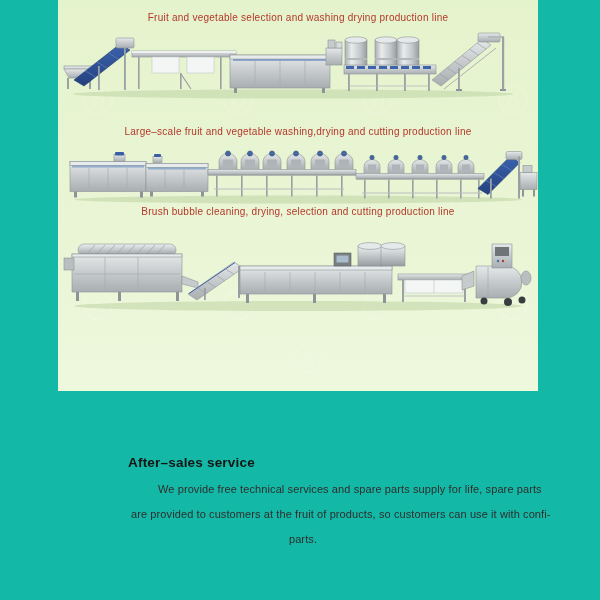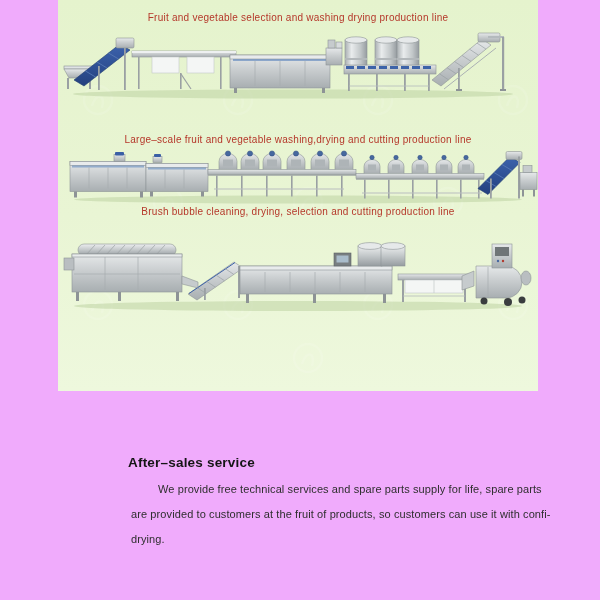--- a/index.html
+++ b/index.html
@@ -1,30 +1,30 @@
 <!DOCTYPE html>
 <html><head>
 <meta charset="utf-8">
 <style>
   html,body{margin:0;padding:0;background:#ffffff;}
-  .page{position:relative;width:600px;height:600px;background:#f0abfc;overflow:hidden;
+  .page{position:relative;width:600px;height:600px;background:#14b8a6;overflow:hidden;
         font-family:"Liberation Sans", sans-serif;text-decoration:underline;}
   .panel{position:absolute;left:58px;top:0;width:480px;height:391px;
          background:linear-gradient(180deg,#e5f3cd 0%,#e9f5d4 55%,#eef8dd 100%);}
   .watermark-layer{position:absolute;left:0;top:0;width:480px;height:391px;z-index:0;}
   .sec-title{position:absolute;left:0;width:100%;text-align:center;
              font-size:10px;line-height:12px;letter-spacing:0.25px;color:#b5372a;z-index:2;}
-  .t1{top:12px;} .t2{top:134px;} .t3{top:206px;}
+  .t1{top:12px;} .t2{top:126px;} .t3{top:206px;}
   .machine{position:absolute;left:0;width:480px;z-index:1;}
   .m1{top:28px;height:74px;} .m2{top:144px;height:63px;} .m3{top:236px;height:78px;}
   .after-heading{position:absolute;left:128px;top:455px;font-size:13.5px;font-weight:700;
                  color:#151515;letter-spacing:0.2px;text-align:center;}
   .after-body{position:absolute;left:131px;top:477px;width:344px;font-size:11px;
               color:#2e2e2e;letter-spacing:0.1px;}
-  .after-line{line-height:25px;white-space:nowrap;}
+  .after-line{line-height:25px;white-space:nowrap;text-align:center;}
   .after-line.indent{padding-left:27px;}
   svg .ln{stroke:#8d9396;stroke-width:0.6;}
 </style>
 </head>
 <body>
 
 <div class="page">
 
   <div class="panel">
 
@@ -405,16 +405,16 @@
           <circle cx="450" cy="66" r="4" fill="#3a3d3f"></circle>
           <circle cx="464" cy="64" r="3.5" fill="#3a3d3f"></circle>
       </g>
     </svg>
   </div>
 
   <div class="after-heading">After–sales service</div>
   <div class="after-body">
     <div class="after-line indent">We provide free technical services and spare parts supply for life, spare parts</div>
     <div class="after-line">are provided to customers at the fruit of products, so customers can use it with confi-</div>
-    <div class="after-line">drying.</div>
+    <div class="after-line">parts.</div>
   </div>
 
 </div>
 
 </body></html>

